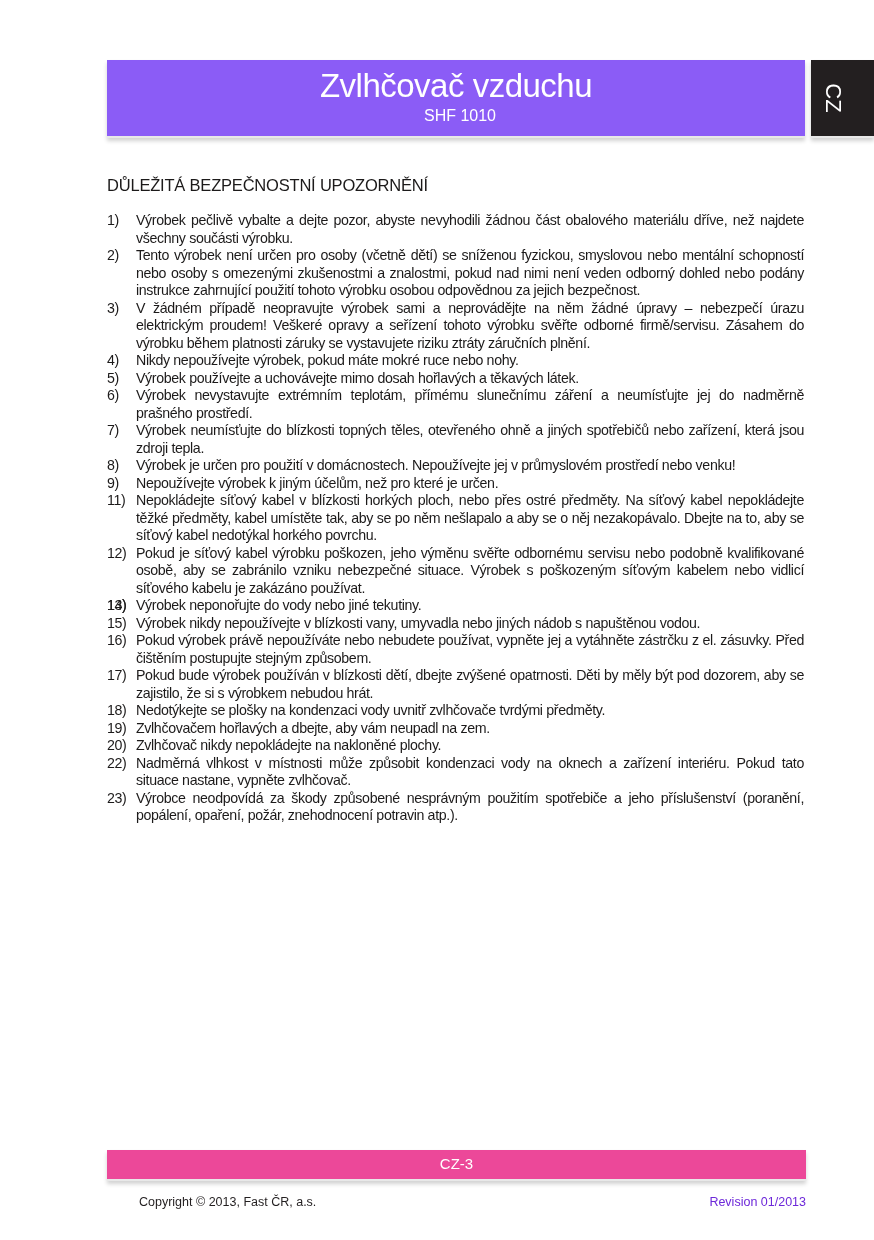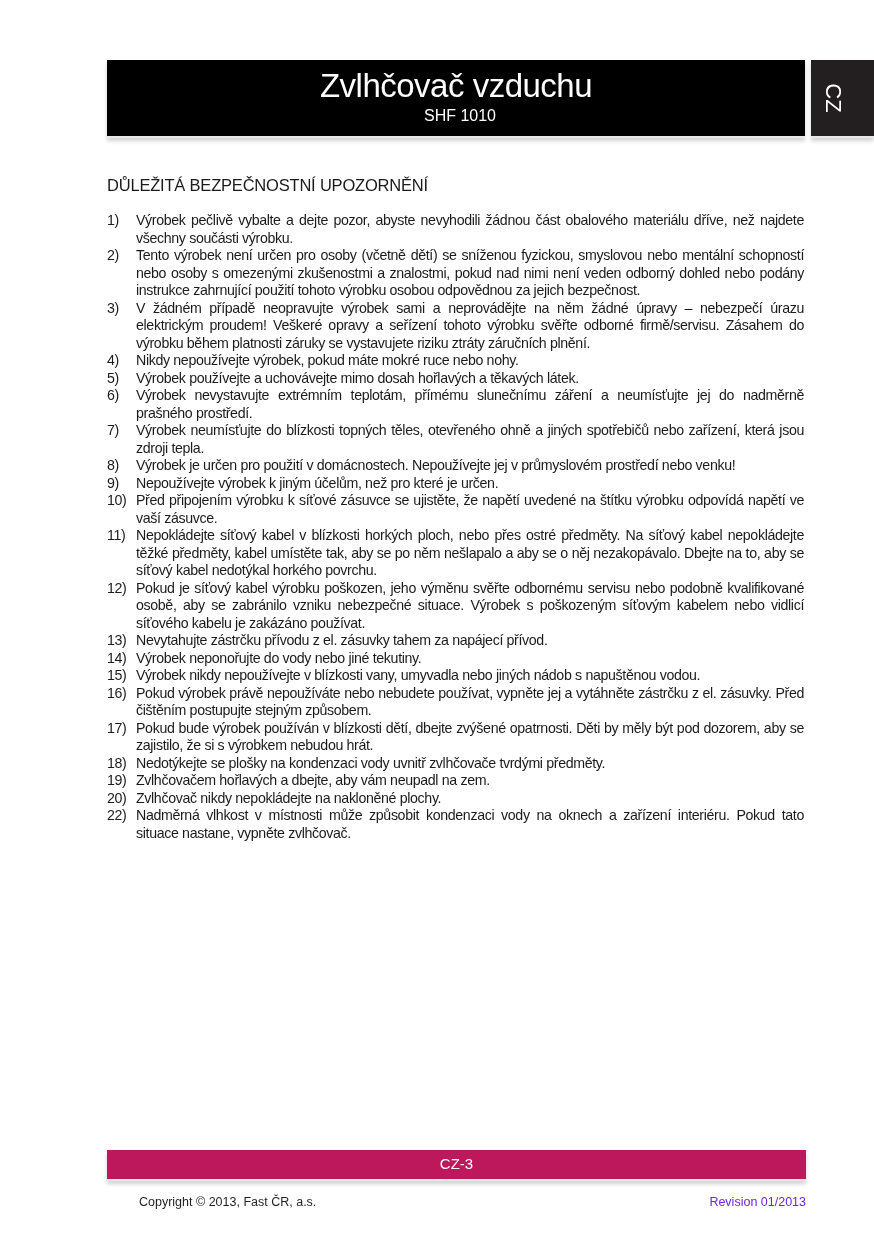--- a/index.html
+++ b/index.html
@@ -2,21 +2,21 @@
 <html><head>
 <meta charset="utf-8">
 <style>
   html, body { margin: 0; padding: 0; }
   body {
     width: 874px; height: 1240px; background: #ffffff; position: relative; overflow: hidden;
     font-family: "Liberation Sans", "DejaVu Sans", sans-serif; color: #1c1a1a;
   }
   .header-bar {
     position: absolute; left: 107px; top: 60px; width: 698px; height: 76px;
-    background: #000000; box-shadow: 0 3px 4px rgba(0,0,0,0.18);
+    background: #8b5cf6; box-shadow: 0 3px 4px rgba(0,0,0,0.18);
     border-bottom: 2px solid #e8e8e8;
   }
   .header-title {
     position: absolute; left: 0; right: 0; top: 6px; text-align: center;
     color: #ffffff; font-size: 33px; letter-spacing: -0.5px; line-height: 40px;
   }
   .header-sub {
     position: absolute; left: 8px; right: 0; top: 46px; text-align: center;
     color: #ffffff; font-size: 16px; line-height: 20px;
   }
@@ -36,21 +36,21 @@
   }
   .safety-list {
     position: absolute; left: 107px; top: 212px; width: 697px;
     list-style: none; margin: 0; padding: 0;
     font-size: 14.2px; line-height: 17.5px; letter-spacing: -0.35px;
   }
   .safety-item { position: relative; padding-left: 29px; text-align: justify; }
   .safety-num { position: absolute; left: 0; top: 0; }
   .footer-bar {
     position: absolute; left: 107px; top: 1150px; width: 699px; height: 29px;
-    background: #be185d; box-shadow: 0 3px 4px rgba(0,0,0,0.18);
+    background: #ec4899; box-shadow: 0 3px 4px rgba(0,0,0,0.18);
     border-bottom: 2px solid #e8e8e8;
   }
   .footer-page {
     position: absolute; left: 0; right: 0; top: 4px; text-align: center;
     color: #ffffff; font-size: 15px; line-height: 20px;
   }
   .copyright {
     position: absolute; left: 107px; top: 1195px; font-size: 12.5px; color: #231f20; margin-left: 32px;
   }
   .revision {
@@ -73,31 +73,31 @@
 <ol class="safety-list" id="safety-list">
     <li class="safety-item"><span class="safety-num">1)</span><span>Výrobek pečlivě vybalte a dejte pozor, abyste nevyhodili žádnou část obalového materiálu dříve, než najdete všechny součásti výrobku.</span></li>
     <li class="safety-item"><span class="safety-num">2)</span><span>Tento výrobek není určen pro osoby (včetně dětí) se sníženou fyzickou, smyslovou nebo mentální schopností nebo osoby s omezenými zkušenostmi a znalostmi, pokud nad nimi není veden odborný dohled nebo podány instrukce zahrnující použití tohoto výrobku osobou odpovědnou za jejich bezpečnost.</span></li>
     <li class="safety-item"><span class="safety-num">3)</span><span>V žádném případě neopravujte výrobek sami a neprovádějte na něm žádné úpravy – nebezpečí úrazu elektrickým proudem! Veškeré opravy a seřízení tohoto výrobku svěřte odborné firmě/servisu. Zásahem do výrobku během platnosti záruky se vystavujete riziku ztráty záručních plnění.</span></li>
     <li class="safety-item"><span class="safety-num">4)</span><span>Nikdy nepoužívejte výrobek, pokud máte mokré ruce nebo nohy.</span></li>
     <li class="safety-item"><span class="safety-num">5)</span><span>Výrobek používejte a uchovávejte mimo dosah hořlavých a těkavých látek.</span></li>
     <li class="safety-item"><span class="safety-num">6)</span><span>Výrobek nevystavujte extrémním teplotám, přímému slunečnímu záření a neumísťujte jej do nadměrně prašného prostředí.</span></li>
     <li class="safety-item"><span class="safety-num">7)</span><span>Výrobek neumísťujte do blízkosti topných těles, otevřeného ohně a jiných spotřebičů nebo zařízení, která jsou zdroji tepla.</span></li>
     <li class="safety-item"><span class="safety-num">8)</span><span>Výrobek je určen pro použití v domácnostech. Nepoužívejte jej v průmyslovém prostředí nebo venku!</span></li>
     <li class="safety-item"><span class="safety-num">9)</span><span>Nepoužívejte výrobek k jiným účelům, než pro které je určen.</span></li>
-    <li class="safety-item"><span class="safety-num">10)</span><span>Před připojením výrobku k síťové zásuvce se ujistěte, že napětí uvedené na štítku výrobku odpovídá napětí ve vaší zásuvce.</span></li>
     <li class="safety-item"><span class="safety-num">11)</span><span>Nepokládejte síťový kabel v blízkosti horkých ploch, nebo přes ostré předměty. Na síťový kabel nepokládejte těžké předměty, kabel umístěte tak, aby se po něm nešlapalo a aby se o něj nezakopávalo. Dbejte na to, aby se síťový kabel nedotýkal horkého povrchu.</span></li>
     <li class="safety-item"><span class="safety-num">12)</span><span>Pokud je síťový kabel výrobku poškozen, jeho výměnu svěřte odbornému servisu nebo podobně kvalifikované osobě, aby se zabránilo vzniku nebezpečné situace. Výrobek s poškozeným síťovým kabelem nebo vidlicí síťového kabelu je zakázáno používat.</span></li>
-    <li class="safety-item"><span class="safety-num">13)</span><span>Nevytahujte zástrčku přívodu z el. zásuvky tahem za napájecí přívod.</span></li>
+    <li class="safety-item"><span class="safety-num">13)</span></li>
     <li class="safety-item"><span class="safety-num">14)</span><span>Výrobek neponořujte do vody nebo jiné tekutiny.</span></li>
     <li class="safety-item"><span class="safety-num">15)</span><span>Výrobek nikdy nepoužívejte v blízkosti vany, umyvadla nebo jiných nádob s napuštěnou vodou.</span></li>
     <li class="safety-item"><span class="safety-num">16)</span><span>Pokud výrobek právě nepoužíváte nebo nebudete používat, vypněte jej a vytáhněte zástrčku z el. zásuvky. Před čištěním postupujte stejným způsobem.</span></li>
     <li class="safety-item"><span class="safety-num">17)</span><span>Pokud bude výrobek používán v blízkosti dětí, dbejte zvýšené opatrnosti. Děti by měly být pod dozorem, aby se zajistilo, že si s výrobkem nebudou hrát.</span></li>
     <li class="safety-item"><span class="safety-num">18)</span><span>Nedotýkejte se plošky na kondenzaci vody uvnitř zvlhčovače tvrdými předměty.</span></li>
     <li class="safety-item"><span class="safety-num">19)</span><span>Zvlhčovačem hořlavých a dbejte, aby vám neupadl na zem.</span></li>
     <li class="safety-item"><span class="safety-num">20)</span><span>Zvlhčovač nikdy nepokládejte na nakloněné plochy.</span></li>
     <li class="safety-item"><span class="safety-num">22)</span><span>Nadměrná vlhkost v místnosti může způsobit kondenzaci vody na oknech a zařízení interiéru. Pokud tato situace nastane, vypněte zvlhčovač.</span></li>
+    <li class="safety-item"><span class="safety-num">23)</span><span>Výrobce neodpovídá za škody způsobené nesprávným použitím spotřebiče a jeho příslušenství (poranění, popálení, opaření, požár, znehodnocení potravin atp.).</span></li>
   </ol>
 
 <div class="footer-bar">
   <div class="footer-page">CZ-3</div>
 </div>
 <div class="copyright">Copyright © 2013, Fast ČR, a.s.</div>
 <div class="revision">Revision 01/2013</div>
 
 </body></html>

